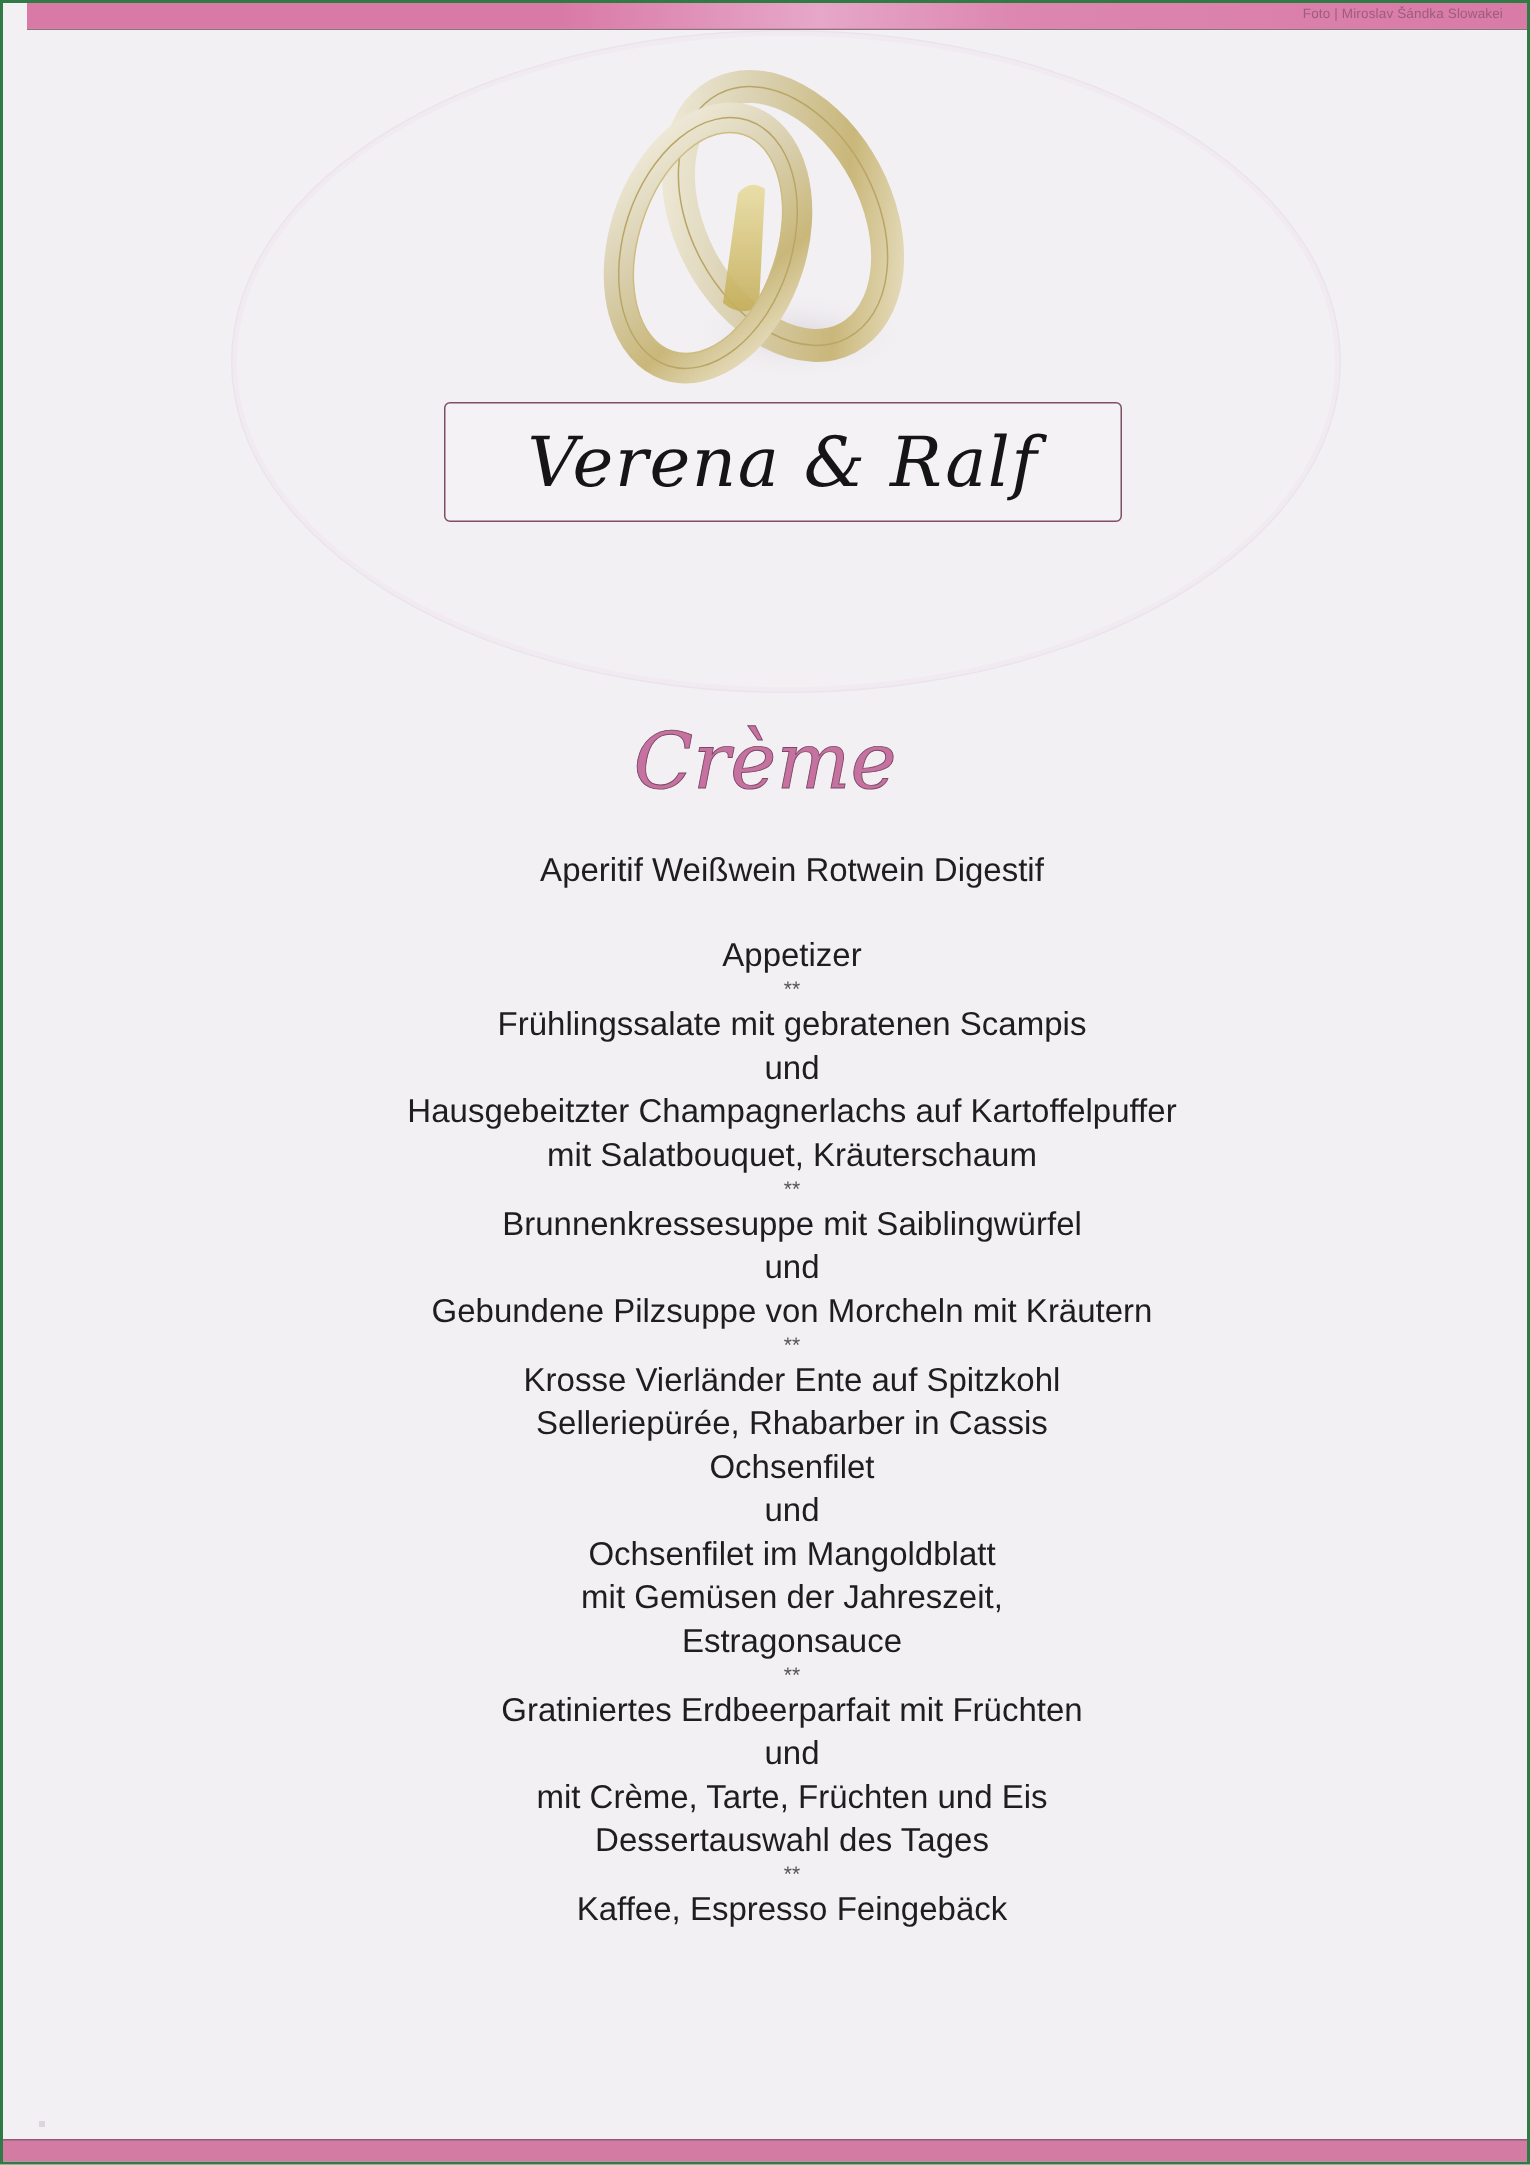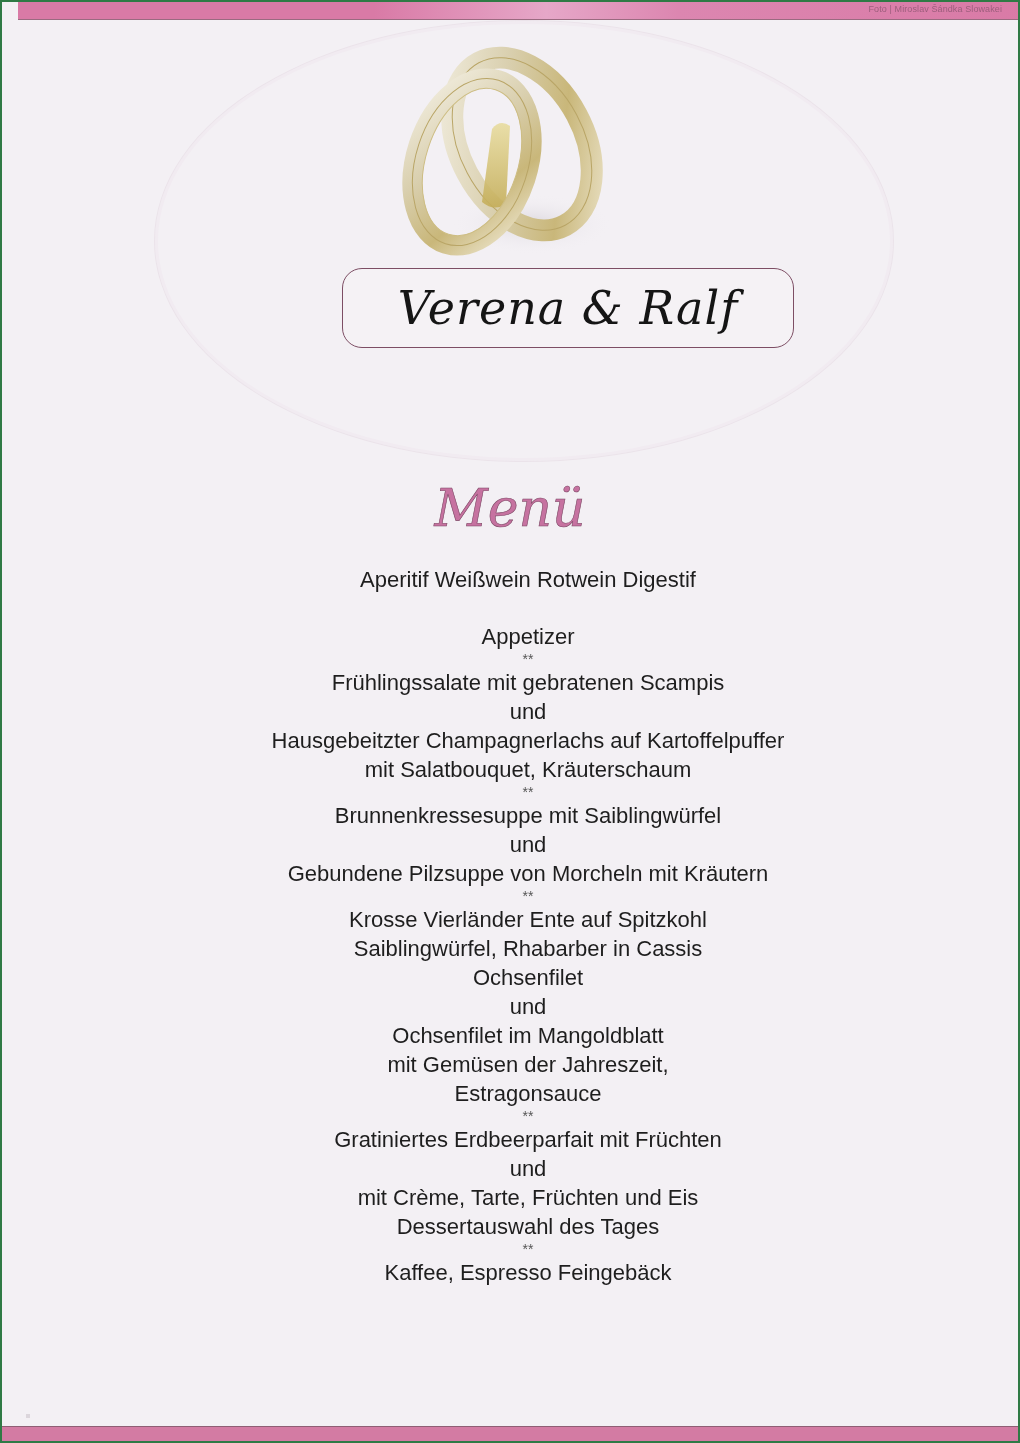--- a/index.html
+++ b/index.html
@@ -28,22 +28,22 @@
   .oval {
     position: absolute; left: 152px; top: 18px; width: 738px; height: 440px;
     border: 1px solid #ebe3ea; border-radius: 50%;
     box-shadow: 0 0 0 3px #f1ebf1 inset;
   }
   .rings {
     position: absolute; left: 380px; top: 32px; width: 230px; height: 225px;
   }
   .name-box {
     position: absolute; left: 294px; top: 266px; width: 450px; height: 78px;
-    border: 1.5px solid #7d4e64; border-radius: 20px; background: #f5f2f5;
-    display: flex; align-items: center; justify-content: center; margin-left: 46px;
+    border: 1.5px solid #7d4e64; border-radius: 4px; background: #f5f2f5;
+    display: flex; align-items: center; justify-content: center;
   }
   .couple-names {
     font-family: "DejaVu Serif", serif; font-style: italic; font-size: 46px;
     color: #151515; letter-spacing: 1px;
   }
   .menu-title {
     position: absolute; left: 0; top: 476px; width: 100%; text-align: center;
     font-family: "DejaVu Serif", serif; font-style: italic; font-size: 52px;
     color: #c672a0; -webkit-text-stroke: 0.6px #7c4764;
   }
@@ -94,38 +94,38 @@
 
     <ellipse cx="90" cy="128" rx="56" ry="86" transform="rotate(18 90 128)" fill="none" stroke="url(#gold)" stroke-width="20"></ellipse>
     <ellipse cx="90" cy="128" rx="56" ry="86" transform="rotate(18 90 128)" fill="none" stroke="#b9a566" stroke-width="1"></ellipse>
     <ellipse cx="90" cy="128" rx="46" ry="76" transform="rotate(18 90 128)" fill="none" stroke="#cdbd83" stroke-width="1"></ellipse>
   </svg>
 
   <div class="name-box">
     <span class="couple-names">Verena &amp; Ralf</span>
   </div>
 
-  <div class="menu-title">Menü</div>
+  <div class="menu-title">Crème</div>
 
   <div class="menu-list">
     <div class="line">Aperitif Weißwein Rotwein Digestif</div>
     <div class="line spacer"></div>
     <div class="line">Appetizer</div>
     <div class="line sep">**</div>
     <div class="line">Frühlingssalate mit gebratenen Scampis</div>
     <div class="line">und</div>
     <div class="line">Hausgebeitzter Champagnerlachs auf Kartoffelpuffer</div>
     <div class="line">mit Salatbouquet, Kräuterschaum</div>
     <div class="line sep">**</div>
     <div class="line">Brunnenkressesuppe mit Saiblingwürfel</div>
     <div class="line">und</div>
     <div class="line">Gebundene Pilzsuppe von Morcheln mit Kräutern</div>
     <div class="line sep">**</div>
     <div class="line">Krosse Vierländer Ente auf Spitzkohl</div>
-    <div class="line">Saiblingwürfel, Rhabarber in Cassis</div>
+    <div class="line">Selleriepürée, Rhabarber in Cassis</div>
     <div class="line">Ochsenfilet</div>
     <div class="line">und</div>
     <div class="line">Ochsenfilet im Mangoldblatt</div>
     <div class="line">mit Gemüsen der Jahreszeit,</div>
     <div class="line">Estragonsauce</div>
     <div class="line sep">**</div>
     <div class="line">Gratiniertes Erdbeerparfait mit Früchten</div>
     <div class="line">und</div>
     <div class="line">mit Crème, Tarte, Früchten und Eis</div>
     <div class="line">Dessertauswahl des Tages</div>

